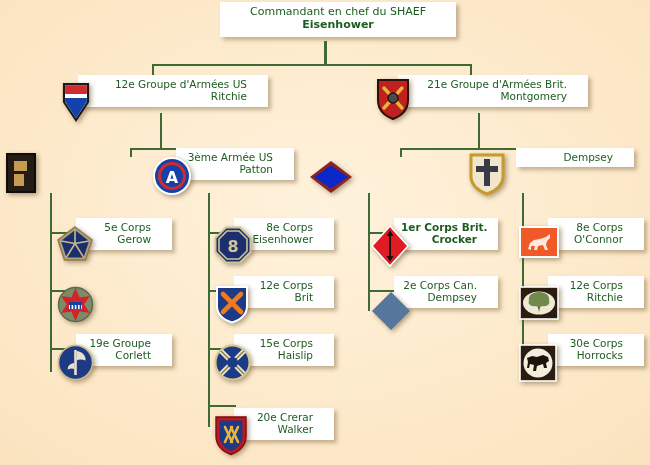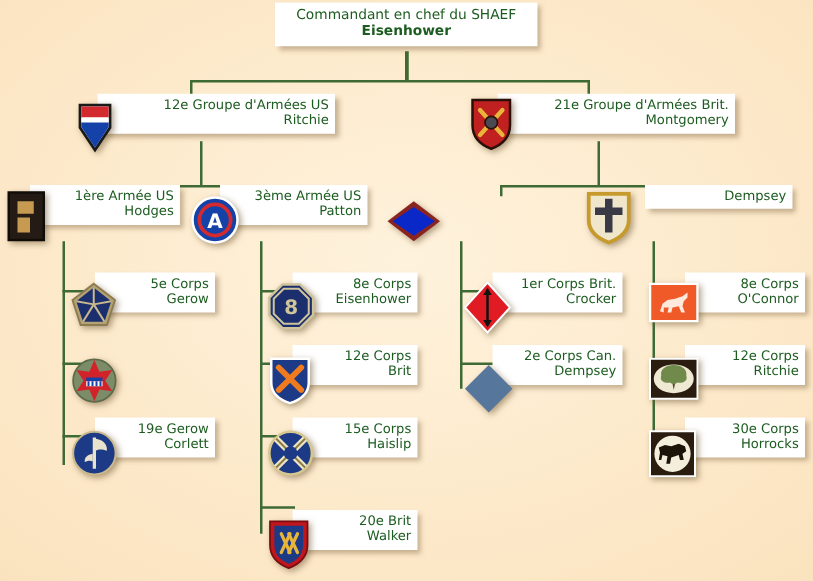--- a/index.html
+++ b/index.html
@@ -25,21 +25,21 @@
 
   
   .box{
     position:absolute;z-index:3;
     background:#ffffff;
     box-shadow:3px 3px 4px rgba(120,90,55,0.42);
     color:#1d5c20;
     text-align:right;
     line-height:1.18;
     box-sizing:border-box;
-    padding:3px 5px 4px 7px;
+    padding:3px 21px 4px 7px;
     font-size:10.5px;
     white-space:nowrap;
   }
   .box .l1{display:block;}
   .box .l2{display:block;}
   .box.bold .l2{font-weight:bold;}
   .box.root{text-align:center;font-size:11px;padding:4px 10px 5px 10px;}
 
   
   .ins{
@@ -82,21 +82,21 @@
 
   <div class="ln lnv" style="left:368px;top:193px;width:2px;height:118px;"></div>
   <div class="ln lnh" style="left:368px;top:232px;width:28px;height:2px;"></div>
   <div class="ln lnh" style="left:368px;top:290px;width:28px;height:2px;"></div>
 
   <div class="ln lnv" style="left:522px;top:193px;width:2px;height:176px;"></div>
   <div class="ln lnh" style="left:522px;top:232px;width:28px;height:2px;"></div>
   <div class="ln lnh" style="left:522px;top:290px;width:28px;height:2px;"></div>
   <div class="ln lnh" style="left:522px;top:348px;width:28px;height:2px;"></div>
 
-  <div class="box root bold" style="left:220px;top:2px;width:210px;">
+  <div class="box root bold" style="left:220px;top:2px;width:236px;">
     <span class="l1">Commandant en chef du SHAEF</span>
     <span class="l2">Eisenhower</span>
   </div>
 
   <div class="box" style="left:78px;top:75px;width:190px;">
     <span class="l1">12e Groupe d'Armées US</span>
     <span class="l2">Ritchie</span>
   </div>
   <div class="ins" style="left:56px;top:78px;width:40px;height:46px;">
     <svg width="40" height="46" viewBox="0 0 40 46">
@@ -115,24 +115,20 @@
     <svg width="40" height="46" viewBox="0 0 40 46">
       <path d="M5 4 H35 V24 C35 34 28 40 20 43 C12 40 5 34 5 24 Z" fill="#c02020" stroke="#2a1008" stroke-width="2"></path>
       <g stroke="#e8b53a" stroke-width="3.4" stroke-linecap="round">
         <line x1="11" y1="12" x2="29" y2="32"></line>
         <line x1="29" y1="12" x2="11" y2="32"></line>
       </g>
       <circle cx="20" cy="22" r="5" fill="#4a4a52" stroke="#2a1008" stroke-width="1.4"></circle>
     </svg>
   </div>
 
-  <div class="box" style="left:24px;top:148px;width:120px;">
-    <span class="l1">1ère Armée US</span>
-    <span class="l2">Hodges</span>
-  </div>
   <div class="ins" style="left:5px;top:152px;width:32px;height:42px;">
     <svg width="32" height="42" viewBox="0 0 32 42">
       <rect x="2" y="2" width="28" height="38" fill="#241c14" stroke="#100c08" stroke-width="2"></rect>
       <path d="M9 9 H22 V19 H9 Z" fill="#c79a52"></path>
       <path d="M9 22 H19 V34 H9 Z" fill="#c79a52"></path>
     </svg>
   </div>
 
   <div class="box" style="left:176px;top:148px;width:118px;">
     <span class="l1">3ème Armée US</span>
@@ -191,21 +187,21 @@
       <g fill="#1442a8">
           <rect x="13" y="19" width="1.6" height="4"></rect>
           <rect x="16.2" y="19" width="1.6" height="4"></rect>
           <rect x="19.4" y="19" width="1.6" height="4"></rect>
           <rect x="22.6" y="19" width="1.6" height="4"></rect>
         </g>
     </svg>
   </div>
 
   <div class="box" style="left:76px;top:334px;width:96px;">
-    <span class="l1">19e Gerow</span>
+    <span class="l1">19e Groupe</span>
     <span class="l2">Corlett</span>
   </div>
   <div class="ins" style="left:57px;top:344px;width:37px;height:37px;">
     <svg width="37" height="37" viewBox="0 0 37 37">
       <circle cx="18.5" cy="18.5" r="17" fill="#1c3a86" stroke="#c9b98c" stroke-width="1.6"></circle>
       <rect x="17.2" y="6" width="2.6" height="25" fill="#e8e2cc"></rect>
       <path d="M19.8 7 C26 8 29 12 28.5 16.5 C24.5 15 21.5 15.4 19.8 16.4 Z" fill="#e8e2cc"></path>
       <path d="M17.2 19 C13 19.6 10.5 22 10.8 25.5 C14 24.2 16 24.4 17.2 25.2 Z" fill="#e8e2cc"></path>
     </svg>
   </div>
@@ -249,37 +245,37 @@
       </g>
       <g stroke="#8a7b3e" stroke-width="1.5">
         <line x1="7" y1="7" x2="30" y2="30"></line>
         <line x1="30" y1="7" x2="7" y2="30"></line>
       </g>
       <circle cx="18.5" cy="18.5" r="5.5" fill="#1c3a86"></circle>
     </svg>
   </div>
 
   <div class="box" style="left:234px;top:408px;width:100px;">
-    <span class="l1">20e Brit</span>
+    <span class="l1">20e Crerar</span>
     <span class="l2">Walker</span>
   </div>
   <div class="ins" style="left:214px;top:414px;width:34px;height:42px;">
     <svg width="34" height="42" viewBox="0 0 34 42">
       <path d="M2 3 H32 V22 C32 32 25 37.5 17 40.5 C9 37.5 2 32 2 22 Z" fill="#c0161c" stroke="#7a0d10" stroke-width="1.4"></path>
       <path d="M5.5 6.5 H28.5 V22 C28.5 30 23 34.5 17 37 C11 34.5 5.5 30 5.5 22 Z" fill="#1c3a86"></path>
       <g stroke="#e8b53a" stroke-width="2.6" stroke-linecap="round">
         <line x1="11" y1="13" x2="18" y2="28"></line>
         <line x1="18" y1="13" x2="11" y2="28"></line>
         <line x1="17" y1="13" x2="24" y2="28"></line>
         <line x1="24" y1="13" x2="17" y2="28"></line>
       </g>
     </svg>
   </div>
 
-  <div class="box" style="left:394px;top:218px;width:104px;">
+  <div class="box" style="left:394px;top:218px;width:104px;font-weight:bold;">
     <span class="l1">1er Corps Brit.</span>
     <span class="l2">Crocker</span>
   </div>
   <div class="ins" style="left:370px;top:224px;width:40px;height:44px;">
     <svg width="40" height="44" viewBox="0 0 40 44">
       <path d="M20 2 L38 22 L20 42 L2 22 Z" fill="#e01b24" stroke="#ffffff" stroke-width="1.6"></path>
       <line x1="20" y1="8" x2="20" y2="36" stroke="#14120f" stroke-width="2"></line>
       <path d="M20 6 L23.4 12 H16.6 Z" fill="#14120f"></path>
       <path d="M20 38 L16.6 32 H23.4 Z" fill="#14120f"></path>
     </svg>

